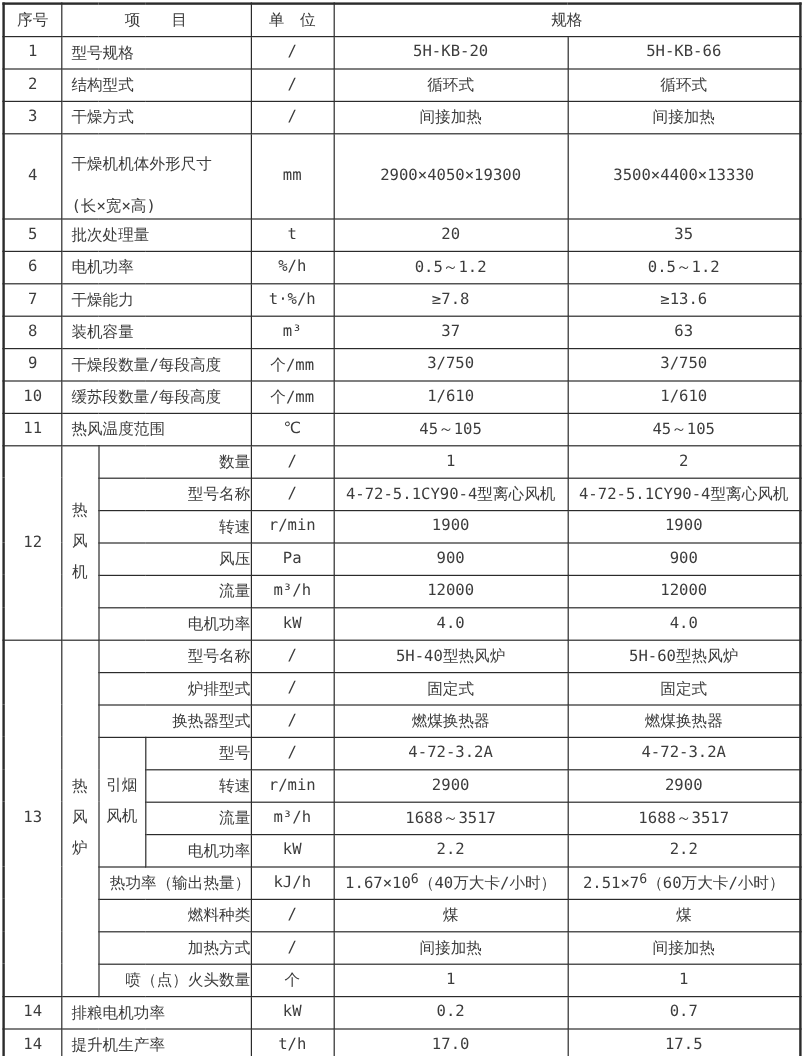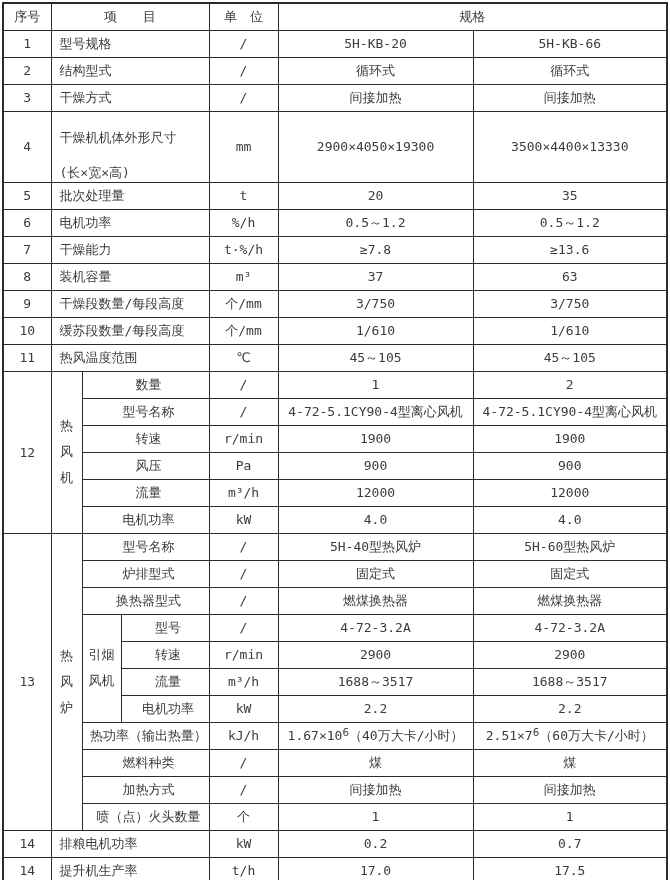--- a/index.html
+++ b/index.html
@@ -9,21 +9,21 @@
   table.spec{border-collapse:collapse;table-layout:fixed;
              margin:2px 0 0 2px;width:664px;
              border:2px solid #2b2b2b;}
   td,th{border:1px solid #2b2b2b;padding:0;
         font-size:13px;font-weight:normal;
         text-align:center;vertical-align:middle;
         overflow:hidden;white-space:nowrap;}
   tr{height:27px;}
   tr.tall{height:41px;}
   td.item{text-align:left;padding-left:8px;}
-  td.item2{text-align:center;padding-left:6px;}
+  td.item2{text-align:right;padding-left:6px;}
   td.vlabel{white-space:pre-line;line-height:26px;text-align:center;}
   td.dims{white-space:normal;}
   td.dims div{line-height:19px;margin-top:16px;}
   .sup{font-size:11px;vertical-align:4px;}
 </style>
 </head>
 <body>
 
 <table class="spec">
   <colgroup>

